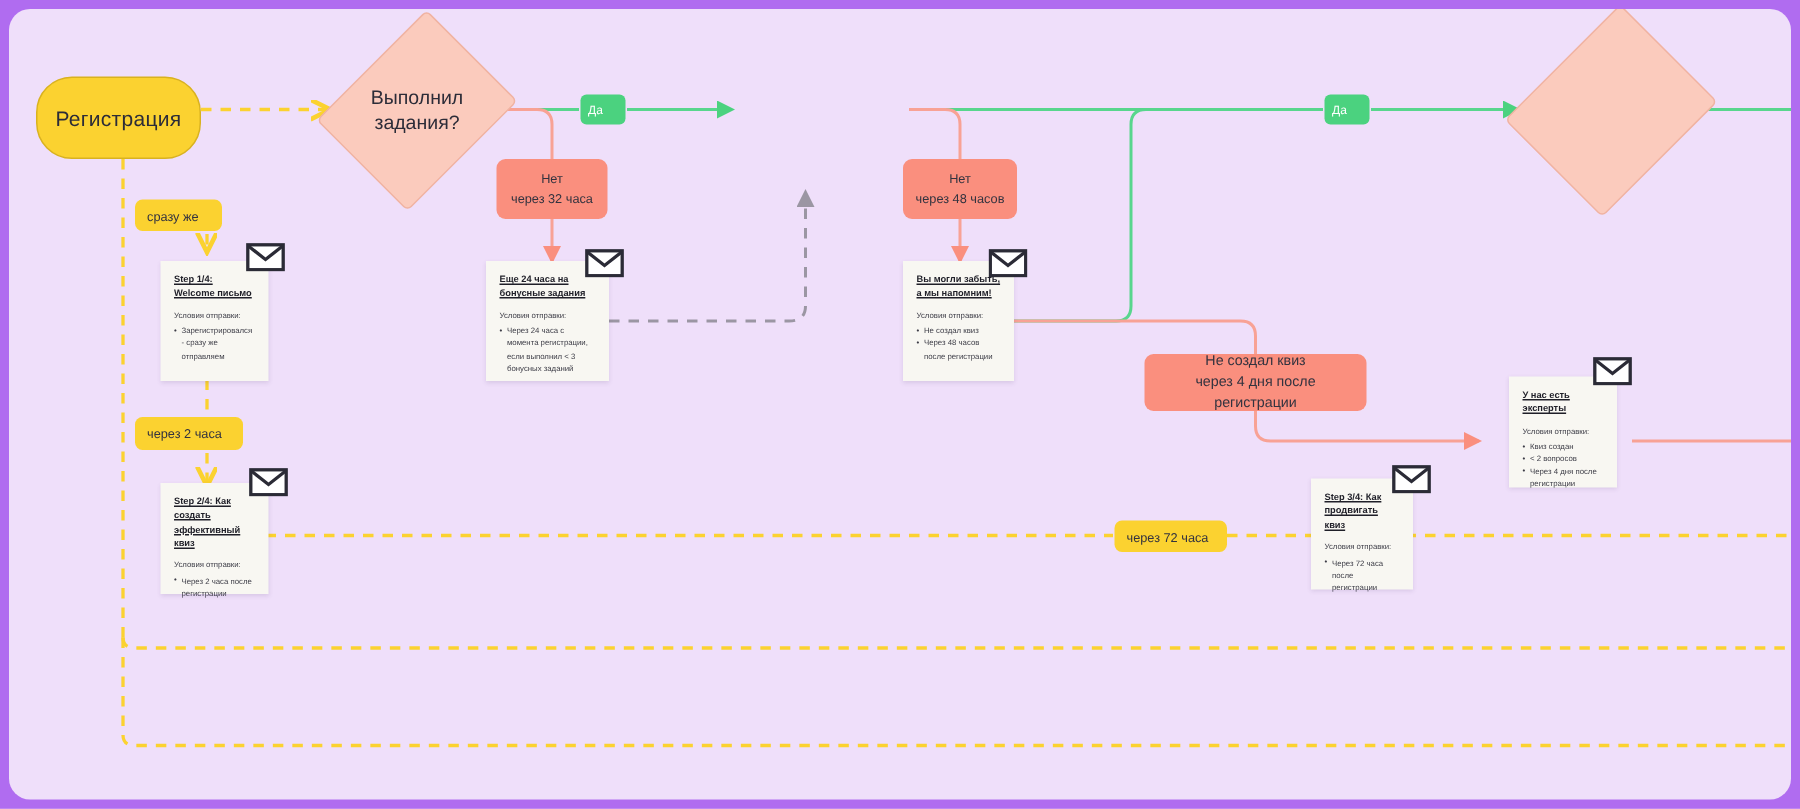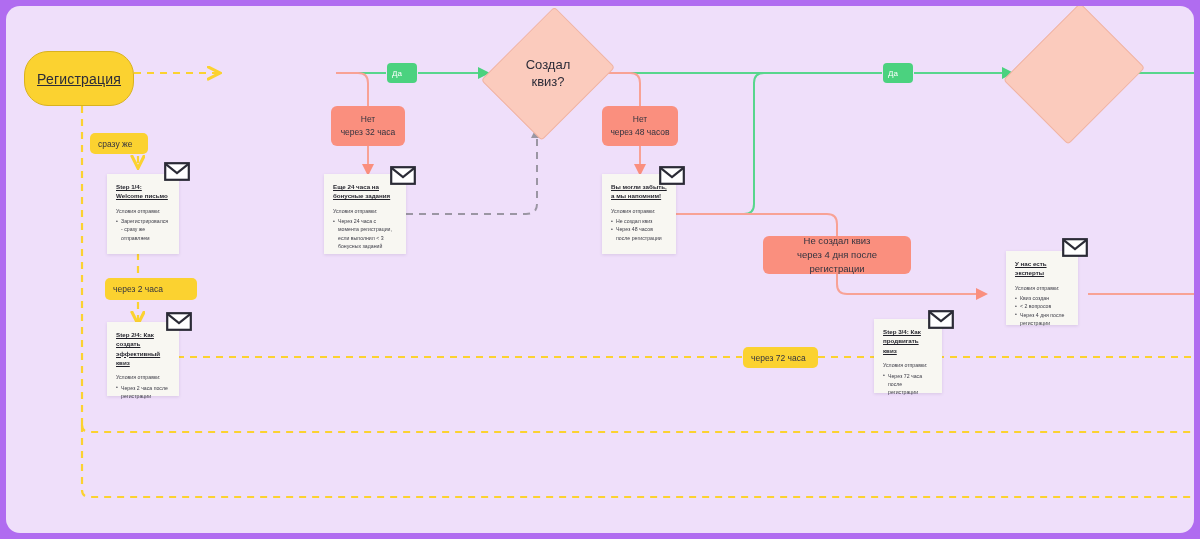--- a/index.html
+++ b/index.html
@@ -16,21 +16,21 @@
     overflow:hidden;
   }
   svg#wires{ position:absolute; left:0; top:0; width:1188px; height:527px; }
 
   .node{ position:absolute; }
 
   
   .pill{
     background:#fbd230; border:1px solid #d9b21f; border-radius:24px;
     display:flex; align-items:center; justify-content:center;
-    color:#2c2c38; font-size:14px; letter-spacing:.2px;text-decoration:underline;
+    color:#2c2c38; font-size:14px; letter-spacing:.2px;
   }
 
   
   .diamond{ display:flex; align-items:center; justify-content:center; }
   .diamond .dshape{
     position:absolute; left:50%; top:50%; width:72%; height:72%;
     transform:translate(-50%,-50%) rotate(45deg);
     background:#fbcbbd; border:1px solid #f0b3a2; border-radius:4px;
   }
   .diamond .dtext{
@@ -139,28 +139,28 @@
 
     <path d="M1082,288 L1188,288" fill="none" stroke="#f8a295" stroke-width="2"></path>
 
     <path d="M1100,67 L1188,67" fill="none" stroke="#58d68d" stroke-width="2"></path>
   </svg>
 
   <div class="node pill" style="left:18px; top:45px; width:110px; height:55px;">
     <span>Регистрация</span>
   </div>
 
-
-  <div class="node diamond" style="left:482px; top:-5px; width:120px; height:145px;">
+  <div class="node diamond" style="left:212px; top:-5px; width:120px; height:145px;">
     <div class="dshape"></div>
     <div class="dtext">
-      <div>Создал</div>
-      <div>квиз?</div>
+      <div>Выполнил</div>
+      <div>задания?</div>
     </div>
   </div>
+
 
   <div class="node diamond" style="left:1004px; top:-8px; width:128px; height:152px;">
     <div class="dshape"></div>
   </div>
 
   <div class="node gbadge" style="left:381px; top:57px; width:30px; height:20px;">
     <span>Да</span>
   </div>
   <div class="node gbadge" style="left:877px; top:57px; width:30px; height:20px;">
     <span>Да</span>
@@ -177,21 +177,21 @@
   </div>
 
   <div class="node salmon big" style="left:757px; top:230px; width:148px; height:38px; flex-direction:column;">
     <div>Не создал квиз</div>
     <div>через 4 дня после регистрации</div>
   </div>
 
   <div class="node ylabel" style="left:84px; top:127px; width:58px; height:21px;">
     <span>сразу же</span>
   </div>
-  <div class="node ylabel" style="left:99px; top:272px; width:92px; height:22px;">
+  <div class="node ylabel" style="left:84px; top:272px; width:72px; height:22px;">
     <span>через 2 часа</span>
   </div>
   <div class="node ylabel" style="left:737px; top:341px; width:75px; height:21px;">
     <span>через 72 часа</span>
   </div>
 
   <div class="node card" style="left:101px; top:168px; width:72px; height:80px;">
     <h4>Step 1/4: Welcome письмо</h4>
     <div class="cond">Условия отправки:</div>
     <ul>

